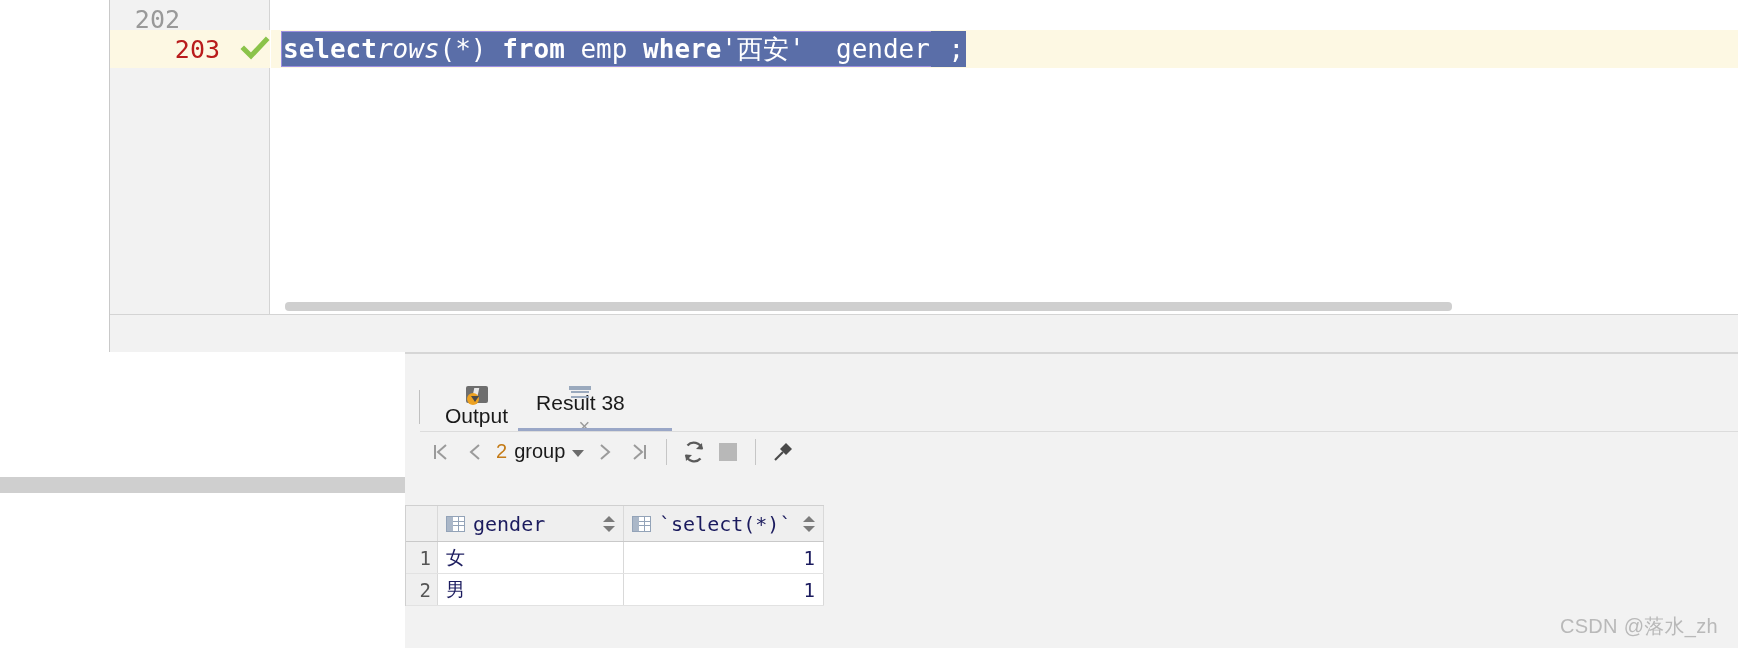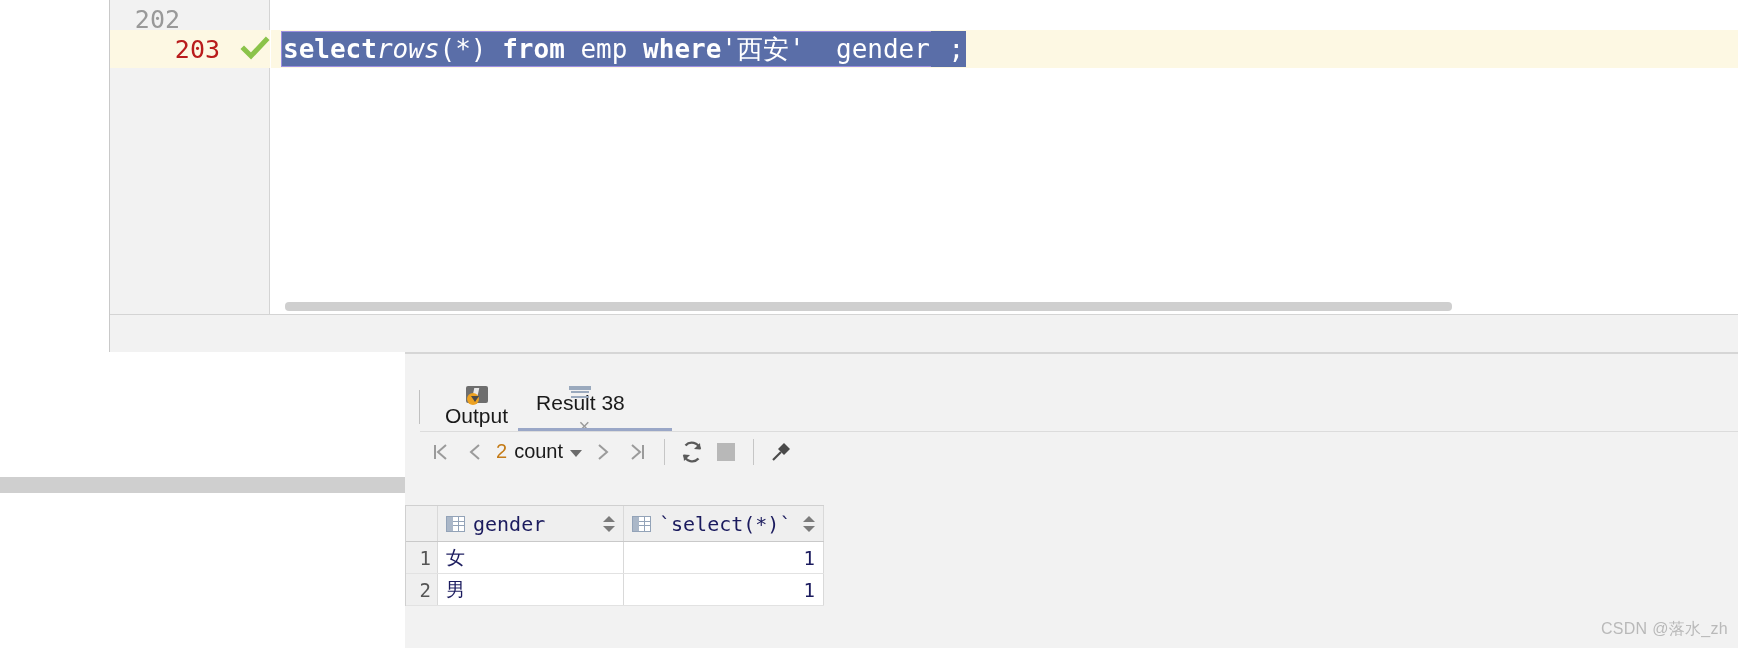--- a/index.html
+++ b/index.html
@@ -418,22 +418,22 @@
     font-size: 19px;
     font-family: "DejaVu Sans", sans-serif;
     color: #1b1b5e;
   }
   .cell.c1 { width: 186px; }
   .cell.c2 { width: 200px; justify-content: flex-end; font-family: "DejaVu Sans Mono", monospace; }
 
   
   .watermark {
     position: absolute;
-    right: 10px; bottom: 8px;
-    font-size: 16px;
+    right: 20px; bottom: 8px;
+    font-size: 20px;
     color: #b9b9b9;
     letter-spacing: 0.3px;
     margin-left: 8px;
   }
 </style>
 </head>
 <body>
 
 <div id="root">
 
@@ -500,21 +500,21 @@
           <path d="M16 4 L8 11 L16 18" stroke="#9b9b9b" stroke-width="2" fill="none"></path>
         </svg>
       </div>
       <div class="nav-btn">
         <svg width="22" height="22" viewBox="0 0 22 22" aria-hidden="true">
           <path d="M15 4 L7 11 L15 18" stroke="#9b9b9b" stroke-width="2" fill="none"></path>
         </svg>
       </div>
       <div class="rows-label">
         <span class="rows-count">2</span>
-        <span>count</span>
+        <span>group</span>
         <span class="chev"></span>
       </div>
       <div class="nav-btn">
         <svg width="22" height="22" viewBox="0 0 22 22" aria-hidden="true">
           <path d="M7 4 L15 11 L7 18" stroke="#9b9b9b" stroke-width="2" fill="none"></path>
         </svg>
       </div>
       <div class="nav-btn">
         <svg width="22" height="22" viewBox="0 0 22 22" aria-hidden="true">
           <path d="M6 4 L14 11 L6 18" stroke="#9b9b9b" stroke-width="2" fill="none"></path>

